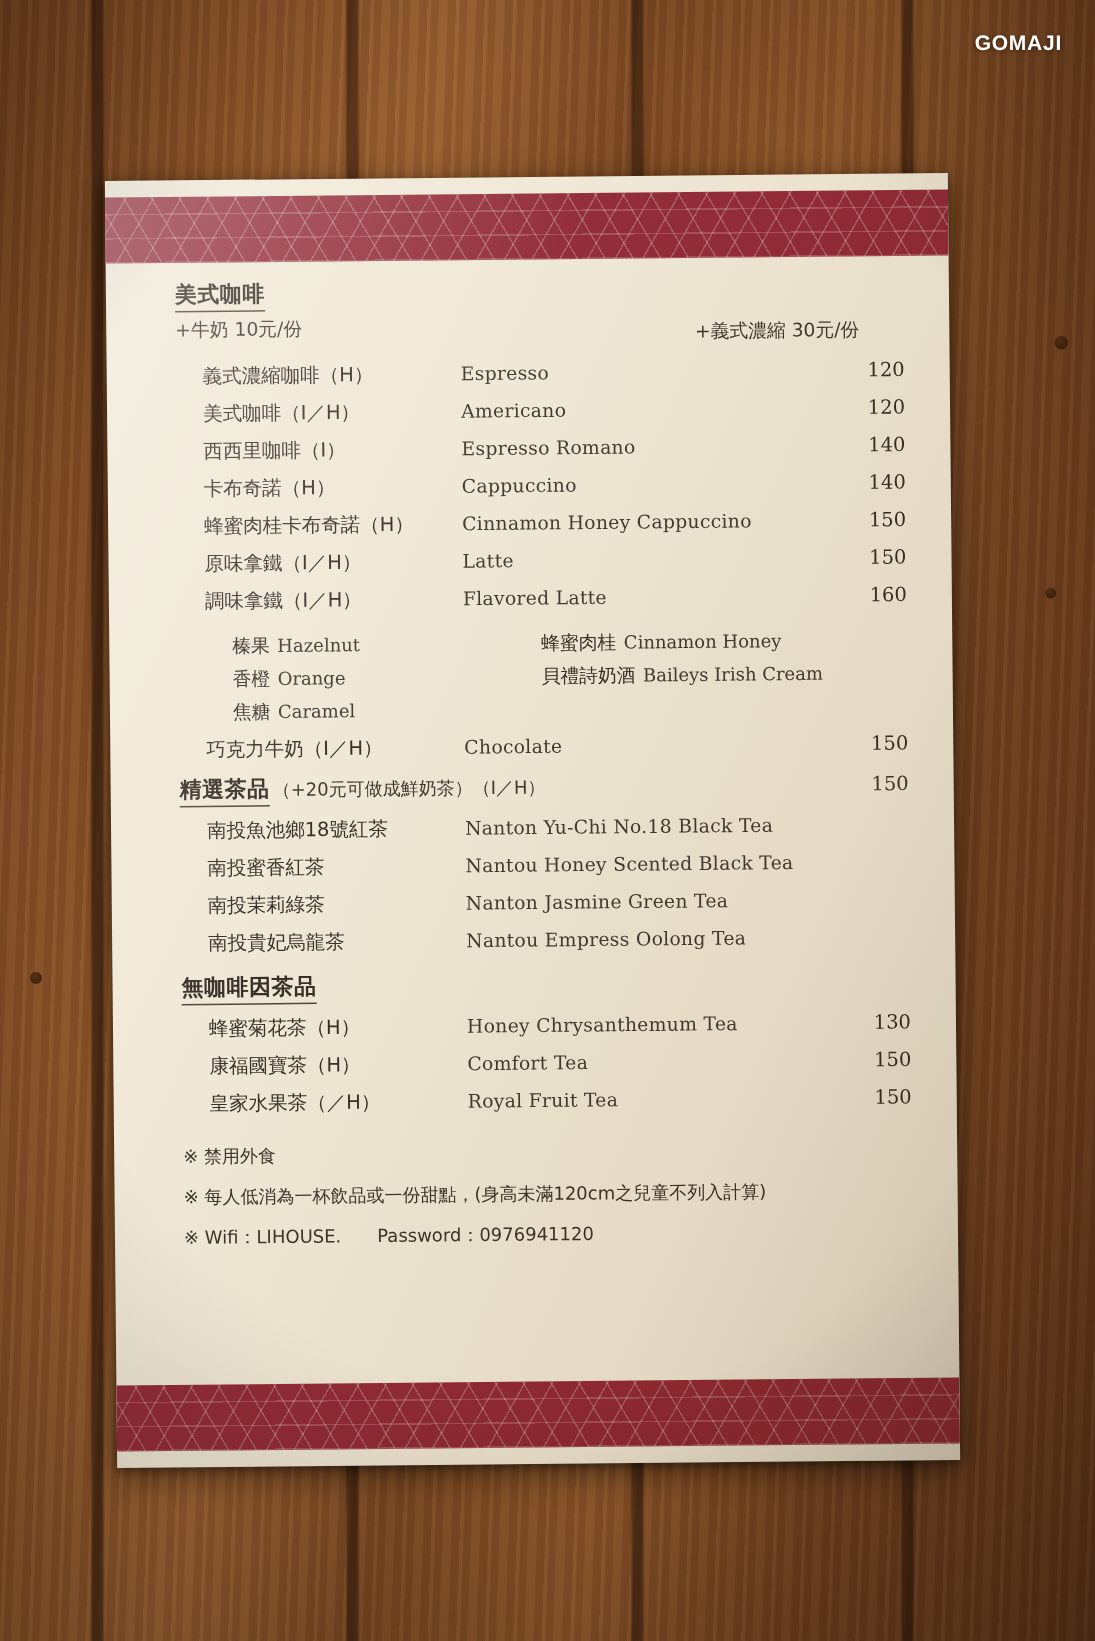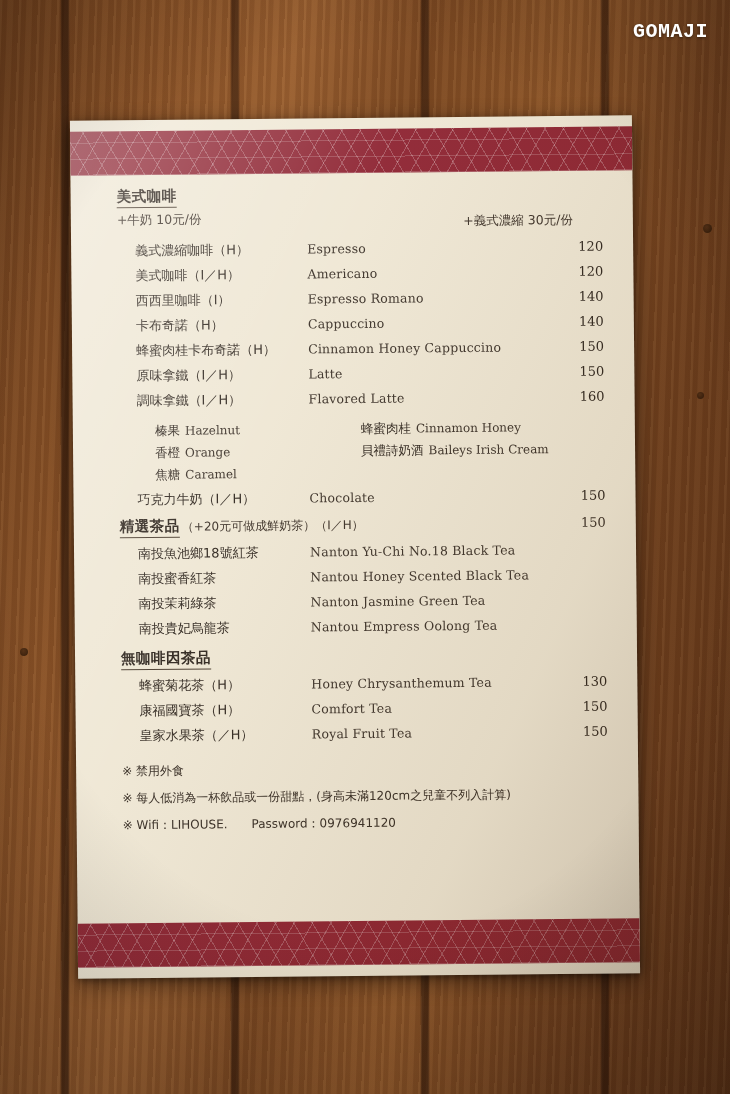--- a/index.html
+++ b/index.html
@@ -83,23 +83,23 @@
     background: radial-gradient(circle at 40% 35%, #4a2a12, #2d1808 70%, rgba(45,24,8,0) 100%);
     opacity: 0.8;
   }
 
   
   #watermark {
     position: absolute;
     top: 20px;
     right: 22px;
     color: #ffffff;
-    font-family: Liberation Mono, monospace;
+    font-family: Liberation Sans, sans-serif;
     font-weight: bold;
-    font-size: 20px;
+    font-size: 14px;
     letter-spacing: 0.5px;
     text-shadow: 0 1px 3px rgba(0,0,0,0.45);
   }
 
   
   #menu-sheet {
     position: absolute;
     left: 74px;
     top: 118px;
     width: 562px;

